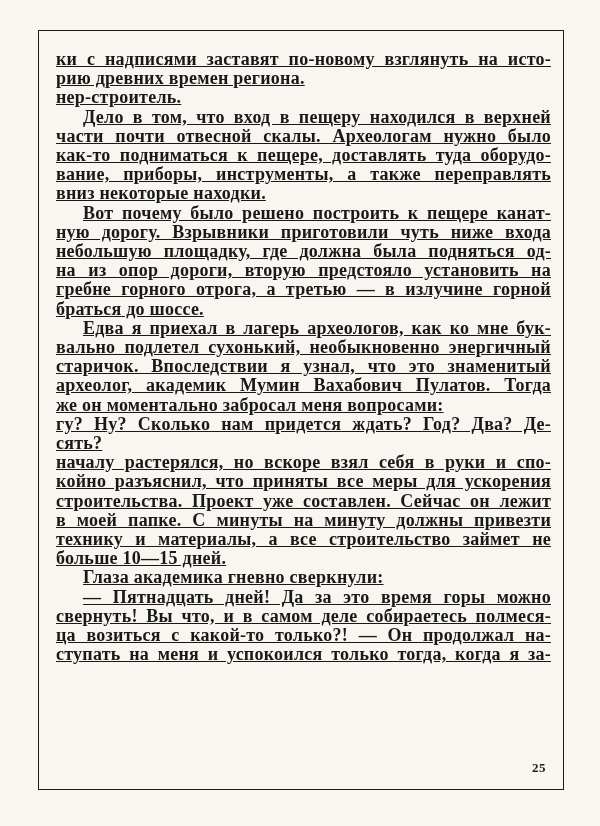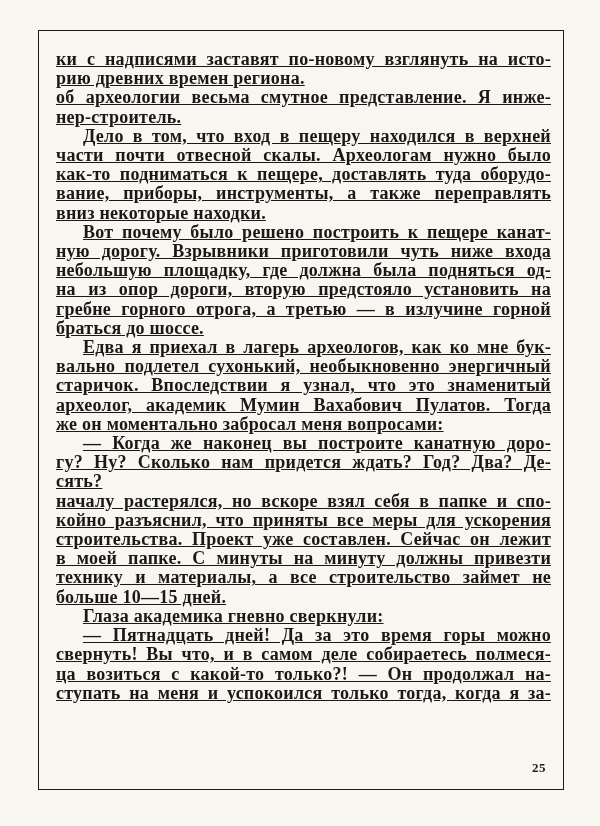--- a/index.html
+++ b/index.html
@@ -66,21 +66,20 @@
 <body>
 
 <div class="page-frame"></div>
 
 <div class="text-block">
     <div class="paragraph">
       <div class="line">ки с надписями заставят по-новому взглянуть на исто-</div>
       <div class="line endline">рию древних времен региона.</div>
     </div>
     <div class="paragraph">
-      <div class="line">об археологии весьма смутное представление. Я инже-</div>
       <div class="line endline">нер-строитель.</div>
     </div>
     <div class="paragraph">
       <div class="line indent">Дело в том, что вход в пещеру находился в верхней</div>
       <div class="line">части почти отвесной скалы. Археологам нужно было</div>
       <div class="line">как-то подниматься к пещере, доставлять туда оборудо-</div>
       <div class="line">вание, приборы, инструменты, а также переправлять</div>
       <div class="line endline">вниз некоторые находки.</div>
     </div>
     <div class="paragraph">
@@ -92,26 +91,25 @@
       <div class="line endline">браться до шоссе.</div>
     </div>
     <div class="paragraph">
       <div class="line indent">Едва я приехал в лагерь археологов, как ко мне бук-</div>
       <div class="line">вально подлетел сухонький, необыкновенно энергичный</div>
       <div class="line">старичок. Впоследствии я узнал, что это знаменитый</div>
       <div class="line">археолог, академик Мумин Вахабович Пулатов. Тогда</div>
       <div class="line endline">же он моментально забросал меня вопросами:</div>
     </div>
     <div class="paragraph">
-      <div class="line indent">— Когда же наконец вы построите канатную доро-</div>
       <div class="line">гу? Ну? Сколько нам придется ждать? Год? Два? Де-</div>
       <div class="line endline">сять?</div>
     </div>
     <div class="paragraph">
-      <div class="line">началу растерялся, но вскоре взял себя в папке и спо-</div>
+      <div class="line">началу растерялся, но вскоре взял себя в руки и спо-</div>
       <div class="line">койно разъяснил, что приняты все меры для ускорения</div>
       <div class="line">строительства. Проект уже составлен. Сейчас он лежит</div>
       <div class="line">в моей папке. С минуты на минуту должны привезти</div>
       <div class="line">технику и материалы, а все строительство займет  не</div>
       <div class="line endline">больше 10—15 дней.</div>
     </div>
     <div class="paragraph">
       <div class="line indent endline">Глаза академика гневно сверкнули:</div>
     </div>
     <div class="paragraph">

